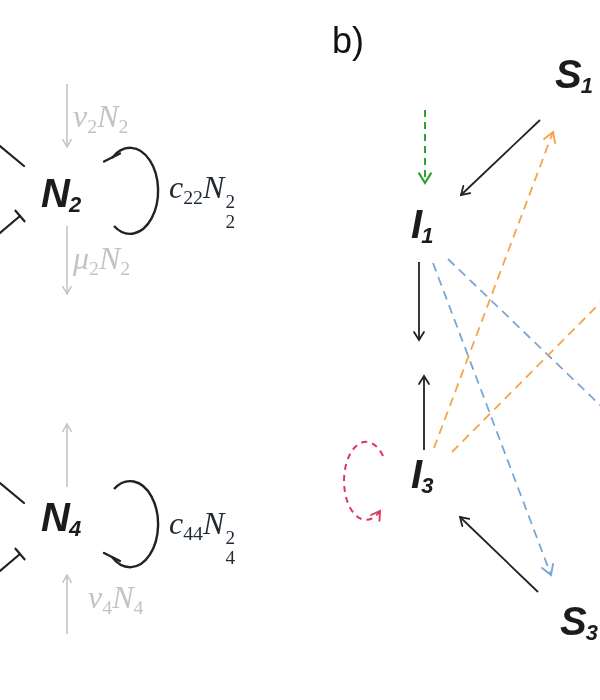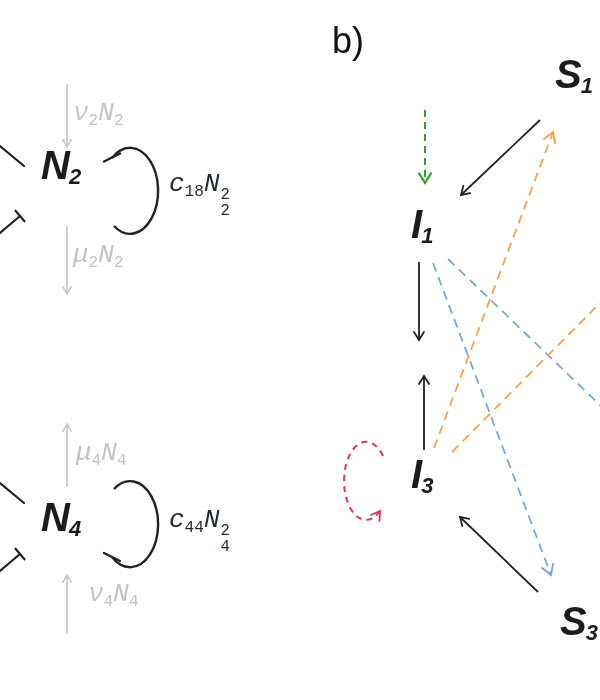--- a/index.html
+++ b/index.html
@@ -5,21 +5,21 @@
   html,body{margin:0;padding:0;background:#ffffff;}
   .stage{position:relative;width:600px;height:700px;background:#fff;overflow:hidden;
          font-family:"Liberation Sans",sans-serif;}
   svg.lines{position:absolute;left:0;top:0;display:block;}
   .lbl{position:absolute;white-space:nowrap;line-height:1.05;}
   
   .node{font-family:"Liberation Sans",sans-serif;font-weight:bold;font-style:italic;
         font-size:40px;color:#1c1c1c;}
   .node sub{font-size:55%;font-weight:bold;vertical-align:-0.22em;margin-left:-1px;}
   
-  .math{font-family:Liberation Mono, monospace;font-size:26px;}
+  .math{font-family:Liberation Serif, serif;font-size:32px;}
   .math .mi{font-style:italic;}
   .math sub{font-size:62%;font-style:normal;vertical-align:-0.28em;}
   .ss{display:inline-flex;flex-direction:column;align-items:flex-start;
       font-size:60%;font-style:normal;line-height:1.05;vertical-align:-0.5em;margin-left:1px;}
   .panel-label{font-size:36px;color:#111;}
   .red-note{font-size:28px;line-height:31px;text-align:center;width:220px;}
 </style>
 </head>
 <body>
 
@@ -83,39 +83,36 @@
 
   <div class="lbl panel-label" style="left:332px;top:22px;">b)</div>
 
   <div class="lbl math" style="left: 73px; top: 100px; color: rgb(195, 195, 195);">
     <span class="mi">ν</span><sub>2</sub><span class="mi">N</span><sub>2</sub>
   </div>
   <div class="lbl math" style="left: 73px; top: 242px; color: rgb(195, 195, 195);">
     <span class="mi">μ</span><sub>2</sub><span class="mi">N</span><sub>2</sub>
   </div>
   <div class="lbl math" style="left: 169px; top: 171px; color: rgb(31, 42, 53);">
-    <span class="mi">c</span><sub>18</sub><span class="mi">N</span><span class="ss">
+    <span class="mi">c</span><sub>22</sub><span class="mi">N</span><span class="ss">
         <span>2</span>
         <span>2</span>
       </span>
-  </div>
-  <div class="lbl math" style="left: 76px; top: 440px; color: rgb(195, 195, 195);">
-    <span class="mi">μ</span><sub>4</sub><span class="mi">N</span><sub>4</sub>
   </div>
   <div class="lbl math" style="left: 88px; top: 581px; color: rgb(195, 195, 195);">
     <span class="mi">ν</span><sub>4</sub><span class="mi">N</span><sub>4</sub>
   </div>
   <div class="lbl math" style="left: 169px; top: 507px; color: rgb(31, 42, 53);">
     <span class="mi">c</span><sub>44</sub><span class="mi">N</span><span class="ss">
         <span>2</span>
         <span>4</span>
       </span>
   </div>
 
-  <div class="lbl node" style="left:41px;top:144px;">
+  <div class="lbl node" style="left:41px;top:172px;">
     <span>N</span><sub>2</sub>
   </div>
   <div class="lbl node" style="left:41px;top:496px;">
     <span>N</span><sub>4</sub>
   </div>
   <div class="lbl node" style="left:555px;top:53px;">
     <span>S</span><sub>1</sub>
   </div>
   <div class="lbl node" style="left:411px;top:203px;">
     <span>I</span><sub>1</sub>

